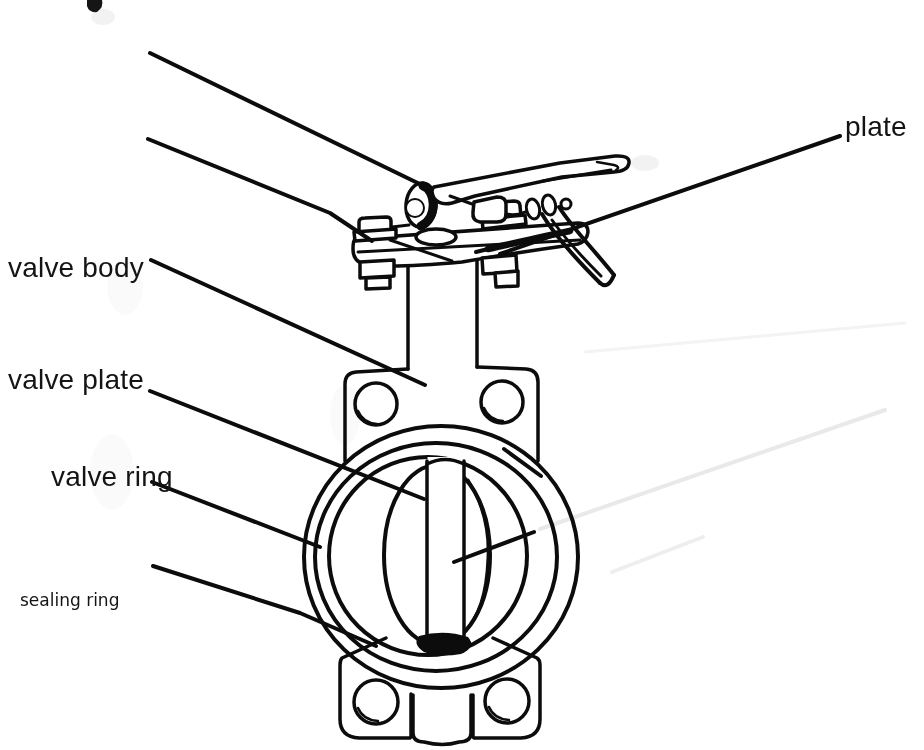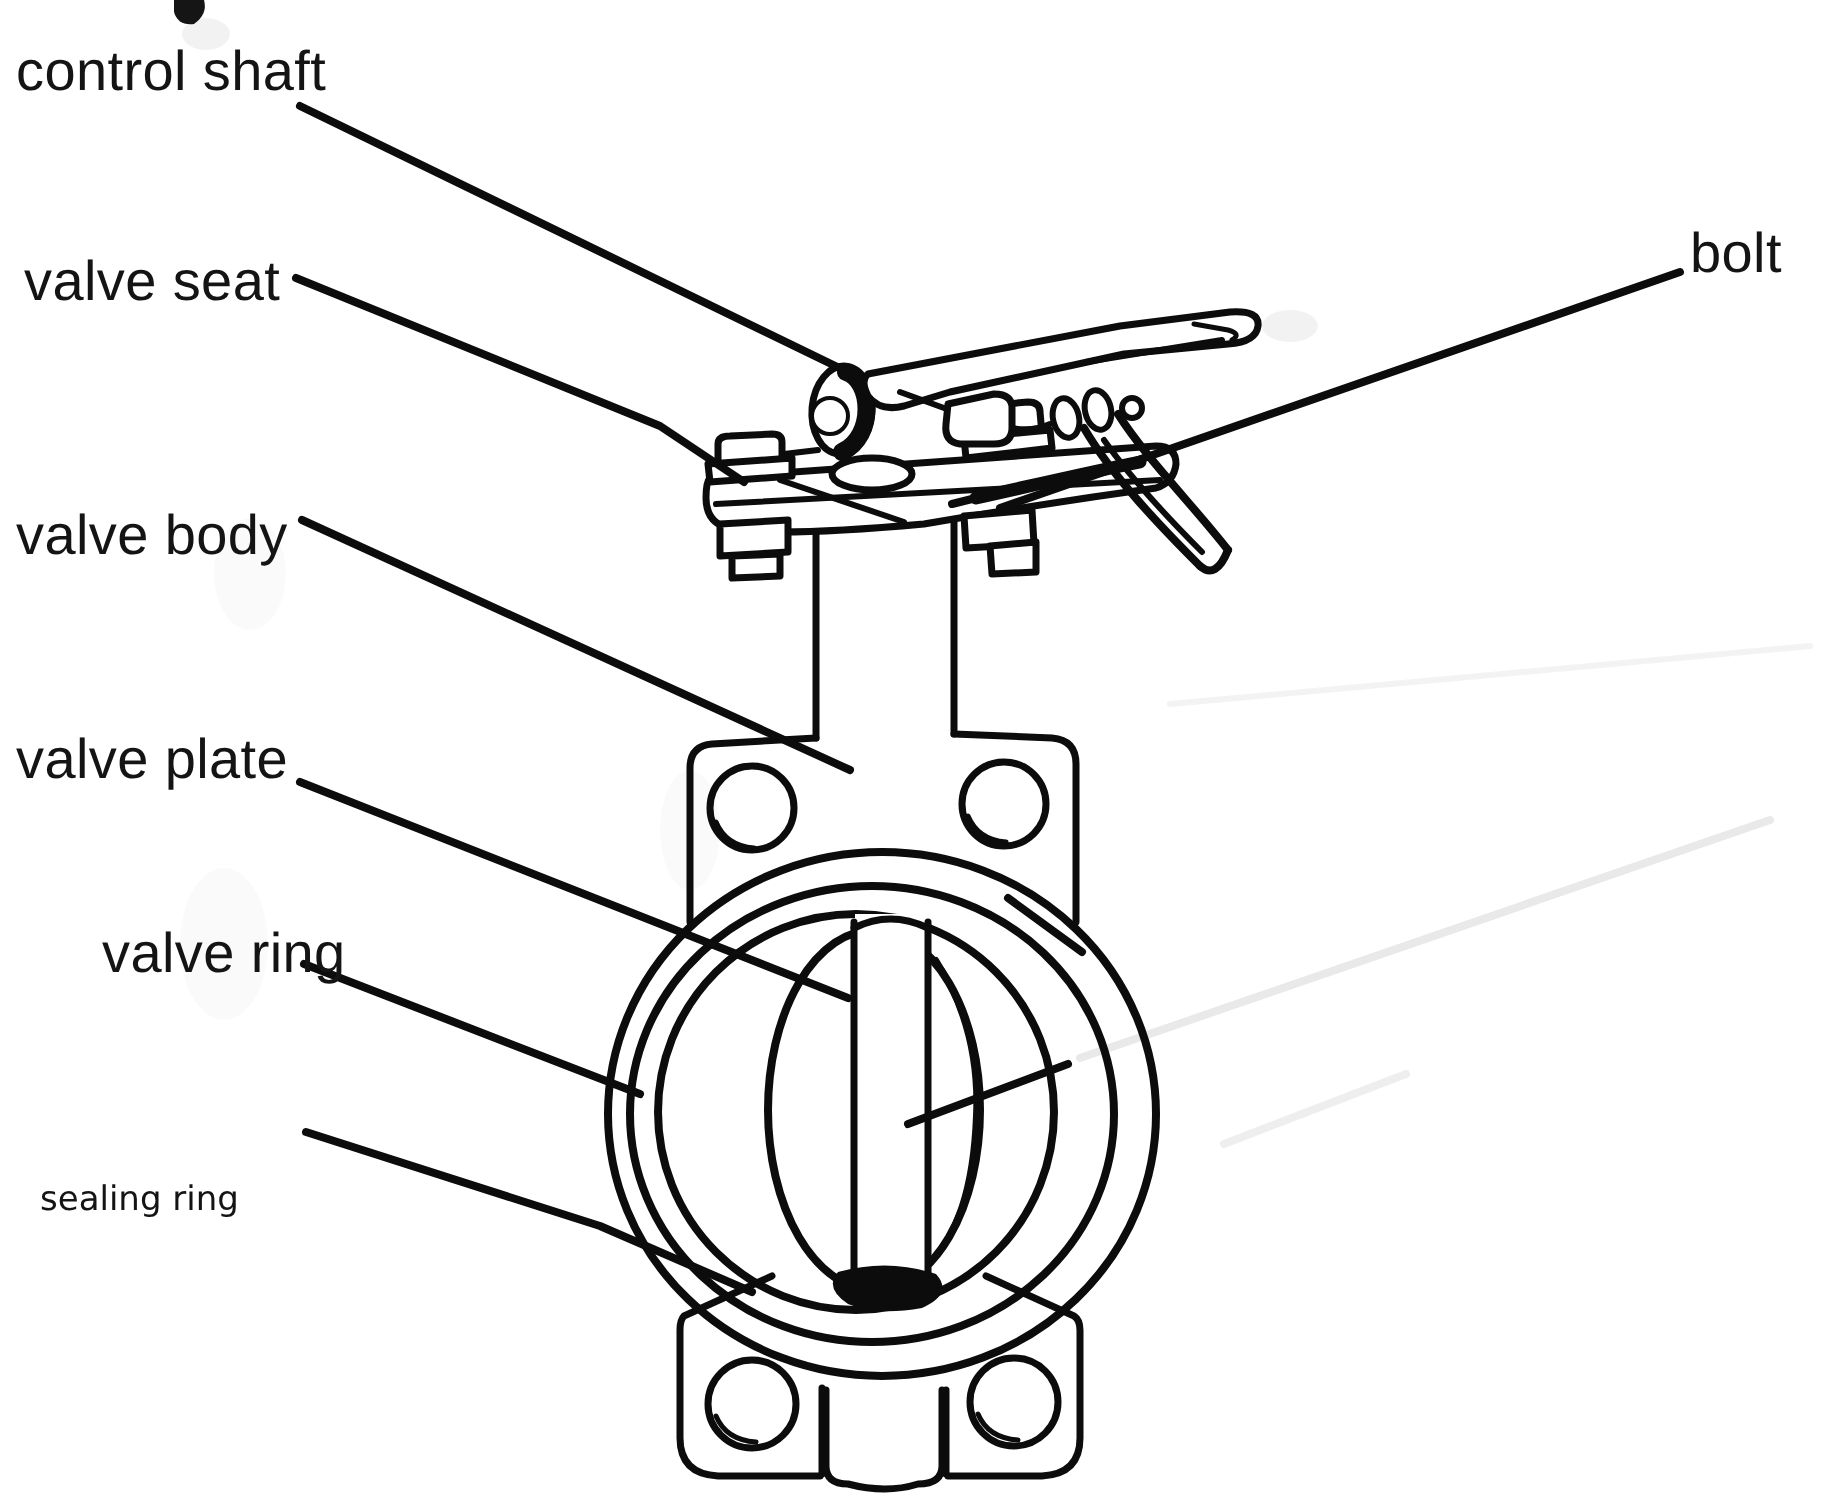--- a/index.html
+++ b/index.html
@@ -148,26 +148,24 @@
         <path d="M151,260 L425,385"></path>
         <path d="M150,391 L424,499"></path>
         <path d="M152,482 L320,547"></path>
         <path d="M153,566 L300,613 L376,646"></path>
         <path d="M840,136 L500,254"></path>
       </g>
 
     </g>
   </svg>
 
-  <div class="part-label" style="left:8px;top:21px;">control shaft</div>
 
-  <div class="part-label" style="left:12px;top:126px;">valve seat</div>
 
   <div class="part-label" style="left:8px;top:237px;margin-top:16px;">valve body</div>
 
   <div class="part-label" style="left:8px;top:365px;text-align:center;">valve plate</div>
 
   <div class="part-label" style="left:22px;top:462px;margin-left:29px;">valve ring</div>
 
   <div class="part-label alt-font" style="left:20px;top:592px;">sealing ring</div>
 
-  <div class="part-label" style="left:845px;top:112px;">bolt</div>
+  <div class="part-label" style="left:845px;top:112px;">plate</div>
 </div>
 
 </body></html>

